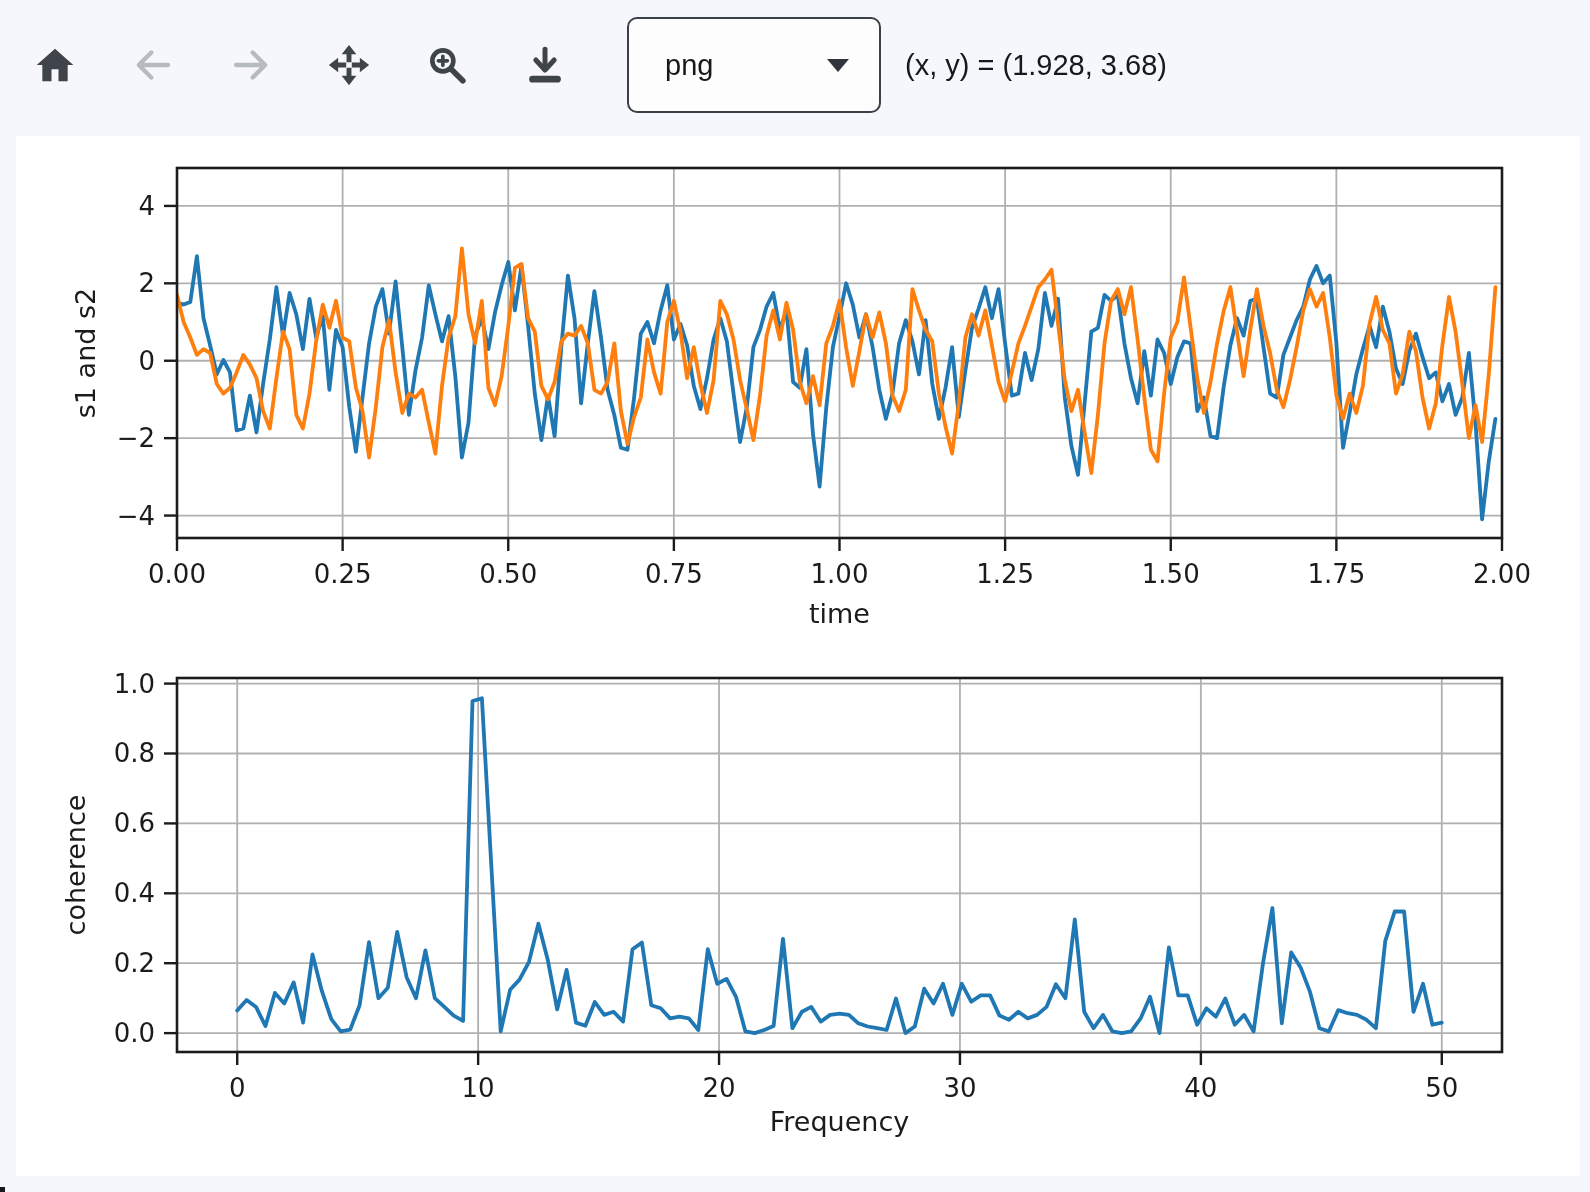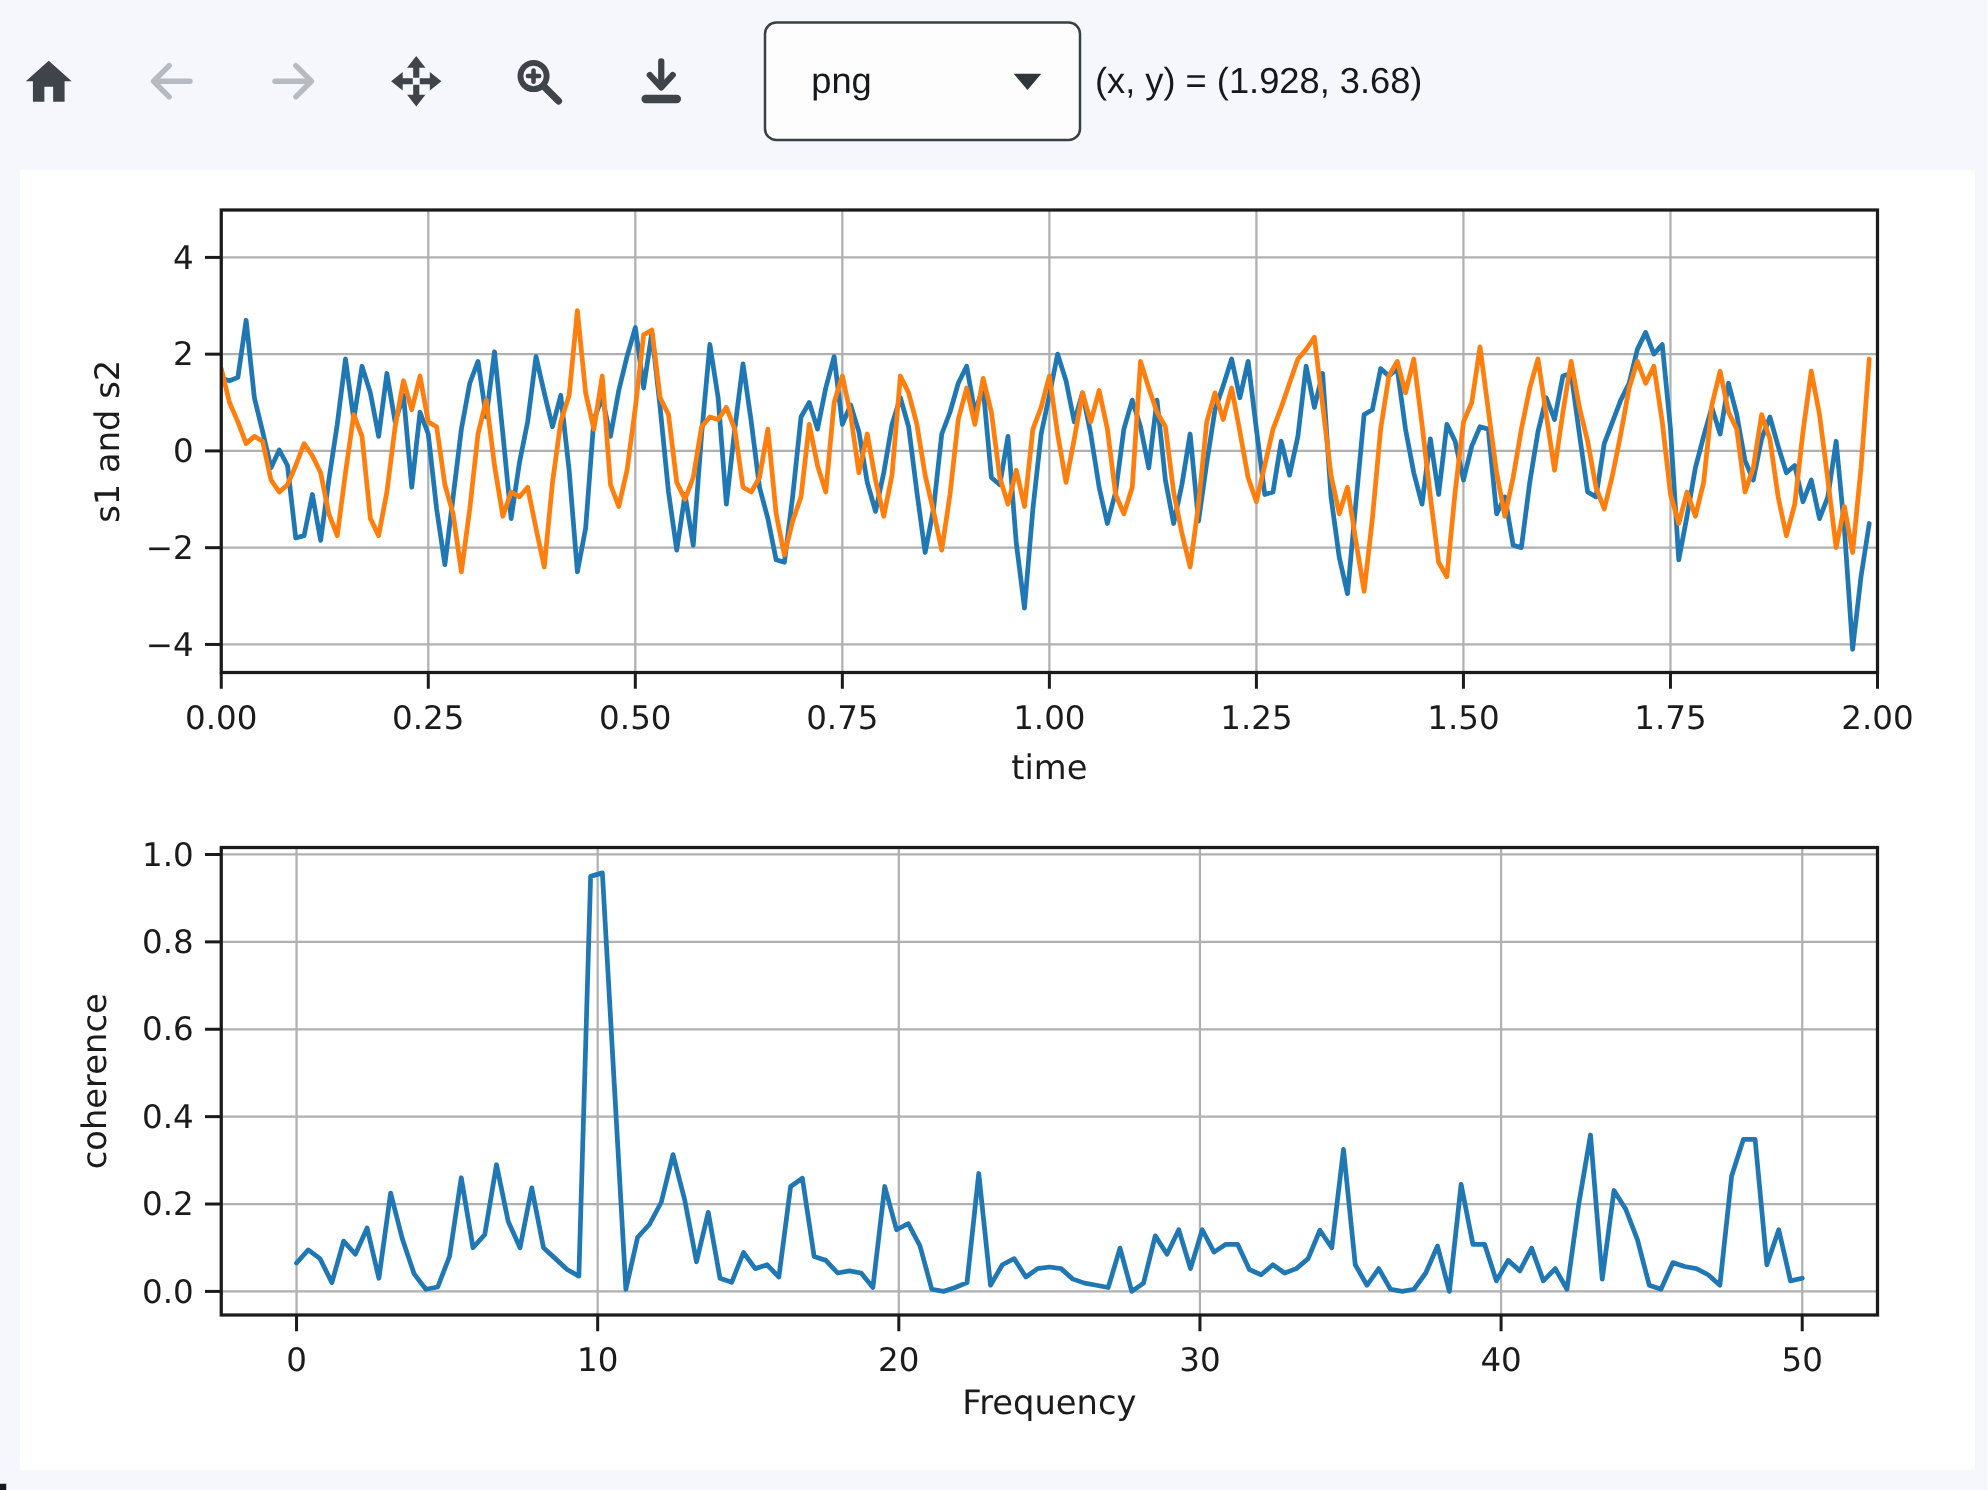--- a/index.html
+++ b/index.html
@@ -1,29 +1,29 @@
 <!DOCTYPE html>
 <html><head>
 <meta charset="utf-8">
 <style>
   html,body{margin:0;padding:0;}
   .page{position:relative;width:1590px;height:1192px;background:#f5f7fd;overflow:hidden;
         font-family:"Liberation Sans",sans-serif;}
   .toolbar{position:absolute;left:0;top:0;width:100%;height:130px;display:flex;align-items:center;
-           padding-left:17px;box-sizing:border-box;}
+           padding-left:33px;box-sizing:border-box;}
   .tb-btn{width:44px;height:44px;margin-right:54px;display:flex;align-items:center;justify-content:center;
           background:none;border:none;padding:0;color:#3e4449;cursor:pointer;}
   .tb-btn.disabled{color:#b6bac1;}
   .tb-btn svg{display:block;}
   .format-select{box-sizing:border-box;width:254px;height:96px;margin-left:6px;border:2.5px solid #3a4046;
                  border-radius:10px;background:#fdfdfe;display:flex;align-items:center;padding:0 30px 0 36px;
                  font-size:29px;color:#16181b;cursor:pointer;}
   .format-select .caret{margin-left:auto;width:0;height:0;border-left:11px solid transparent;
                  border-right:11px solid transparent;border-top:13px solid #2f353b;}
-  .readout{margin-left:11px;font-size:29px;color:#16181b;white-space:nowrap;}
+  .readout{margin-left:24px;font-size:29px;color:#16181b;white-space:nowrap;}
   .figure{position:absolute;left:16px;top:136px;width:1564px;height:1040px;background:#ffffff;}
   .figure svg{position:absolute;left:0;top:0;}
   .corner-dot{position:absolute;left:0px;top:1187px;width:5px;height:5px;background:#15181c;}
   text{font-family:"DejaVu Sans","Liberation Sans",sans-serif;}
 </style>
 </head>
 <body>
 
 <div class="page">
 

